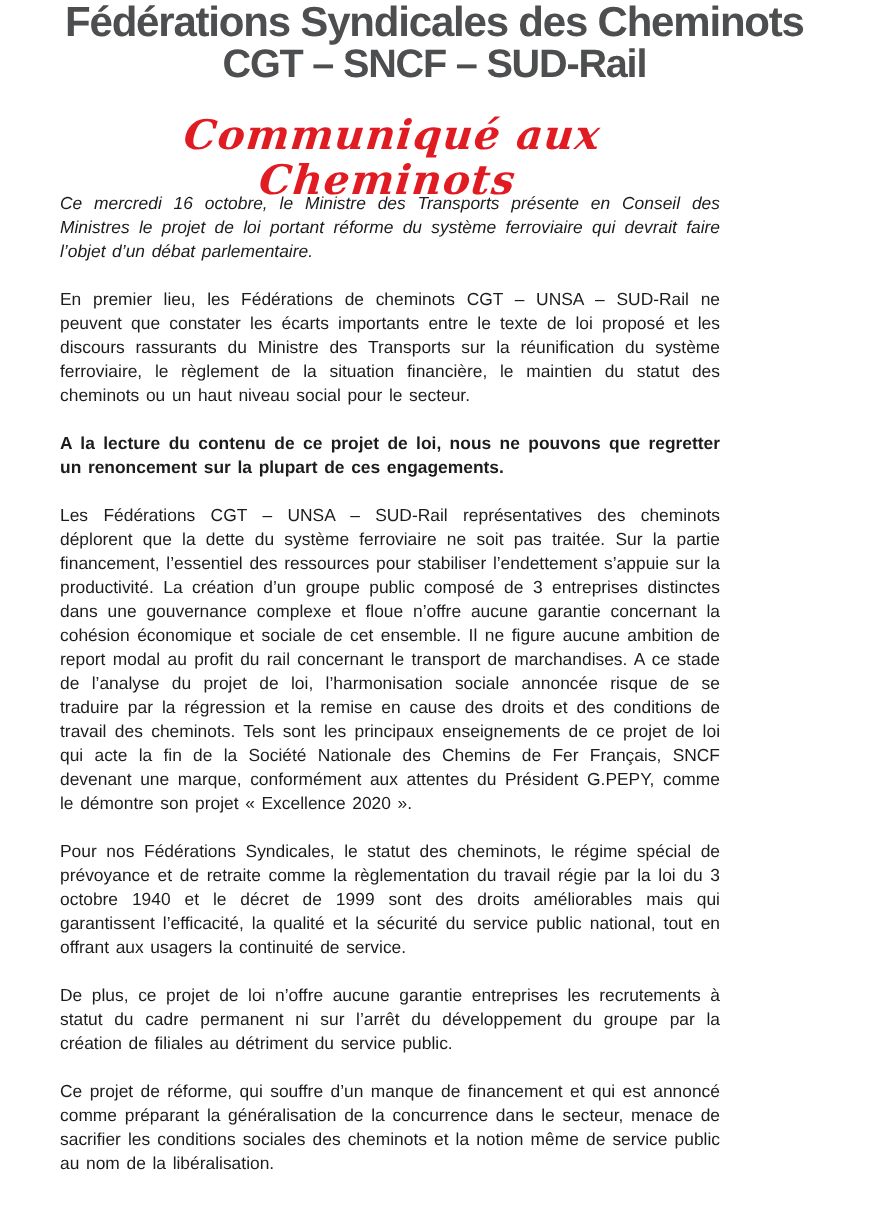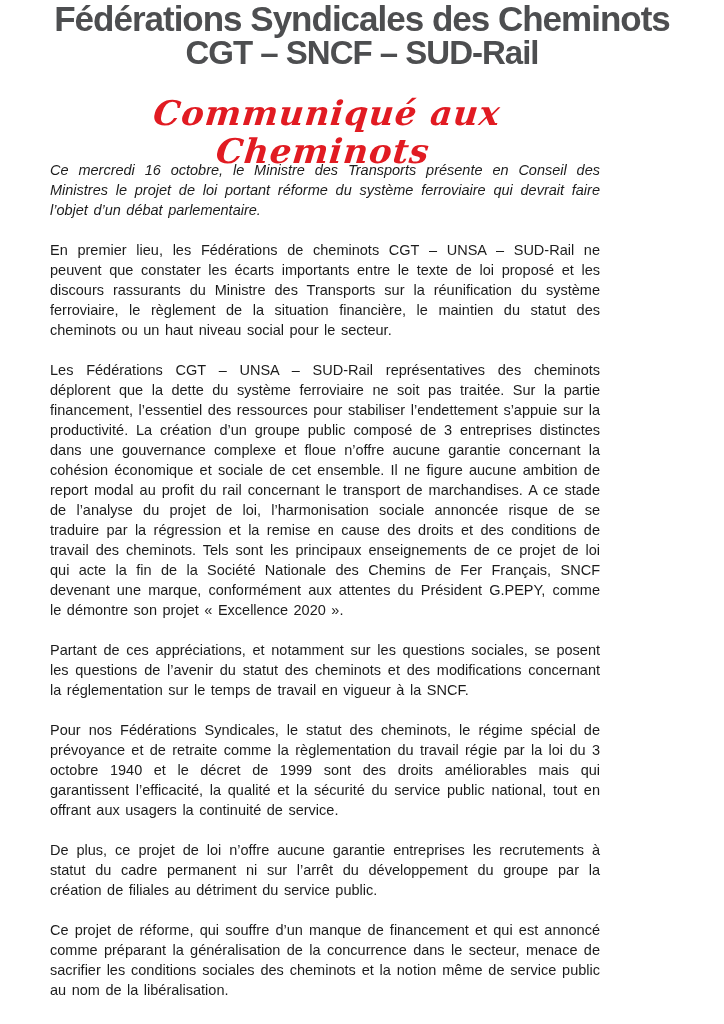--- a/index.html
+++ b/index.html
@@ -74,21 +74,21 @@
 
   <div class="doc-header">
     <div class="doc-title line1">Fédérations Syndicales des Cheminots</div>
     <div class="doc-title line2">CGT – SNCF – SUD-Rail</div>
     <div class="doc-subtitle">Communiqué aux Cheminots</div>
   </div>
 
   <div class="doc-body">
     <p class="para italic">Ce mercredi 16 octobre, le Ministre des Transports présente en Conseil des Ministres le projet de loi portant réforme du système ferroviaire qui devrait faire l’objet d’un débat parlementaire.</p>
     <p class="para">En premier lieu, les Fédérations de cheminots CGT – UNSA – SUD-Rail ne peuvent que constater les écarts importants entre le texte de loi proposé et les discours rassurants du Ministre des Transports sur la réunification du système ferroviaire, le règlement de la situation financière, le maintien du statut des cheminots ou un haut niveau social pour le secteur.</p>
+    <p class="para bold">A la lecture du contenu de ce projet de loi, nous ne pouvons que regretter un renoncement sur la plupart de ces engagements.</p>
     <p class="para">Les Fédérations CGT – UNSA – SUD-Rail représentatives des cheminots déplorent que la dette du système ferroviaire ne soit pas traitée. Sur la partie financement, l’essentiel des ressources pour stabiliser l’endettement s’appuie sur la productivité. La création d’un groupe public composé de 3 entreprises distinctes dans une gouvernance complexe et floue n’offre aucune garantie concernant la cohésion économique et sociale de cet ensemble. Il ne figure aucune ambition de report modal au profit du rail concernant le transport de marchandises. A ce stade de l’analyse du projet de loi, l’harmonisation sociale annoncée risque de se traduire par la régression et la remise en cause des droits et des conditions de travail des cheminots. Tels sont les principaux enseignements de ce projet de loi qui acte la fin de la Société Nationale des Chemins de Fer Français, SNCF devenant une marque, conformément aux attentes du Président G.PEPY, comme le démontre son projet « Excellence 2020 ».</p>
-    <p class="para">Partant de ces appréciations, et notamment sur les questions sociales, se posent les questions de l’avenir du statut des cheminots et des modifications concernant la réglementation sur le temps de travail en vigueur à la SNCF.</p>
     <p class="para">Pour nos Fédérations Syndicales, le statut des cheminots, le régime spécial de prévoyance et de retraite comme la règlementation du travail régie par la loi du 3 octobre 1940 et le décret de 1999 sont des droits améliorables mais qui garantissent l’efficacité, la qualité et la sécurité du service public national, tout en offrant aux usagers la continuité de service.</p>
     <p class="para">De plus, ce projet de loi n’offre aucune garantie entreprises les recrutements à statut du cadre permanent ni sur l’arrêt du développement du groupe par la création de filiales au détriment du service public.</p>
     <p class="para">Ce projet de réforme, qui souffre d’un manque de financement et qui est annoncé comme préparant la généralisation de la concurrence dans le secteur, menace de sacrifier les conditions sociales des cheminots et la notion même de service public au nom de la libéralisation.</p>
 
   </div>
 
 </div>
 
 </body></html>

